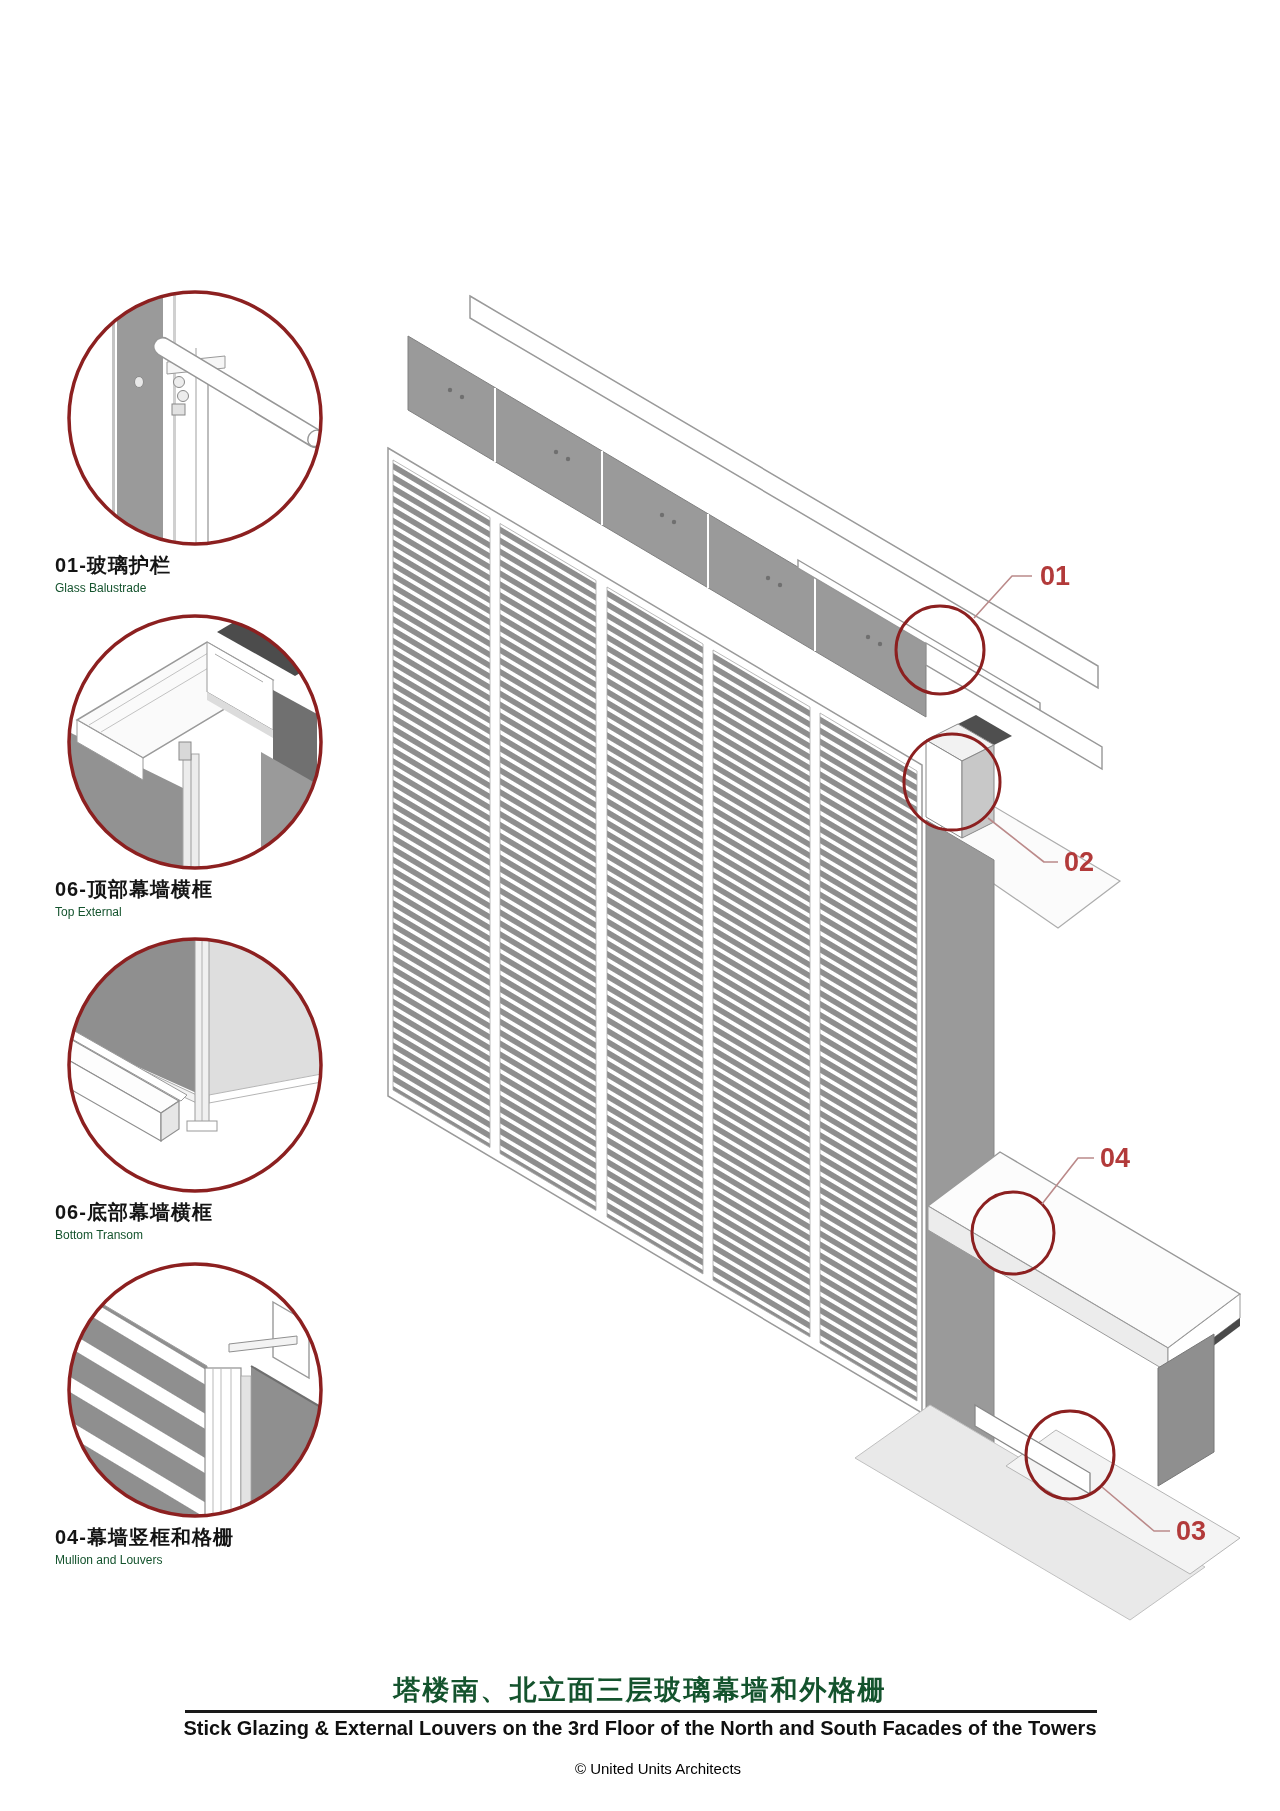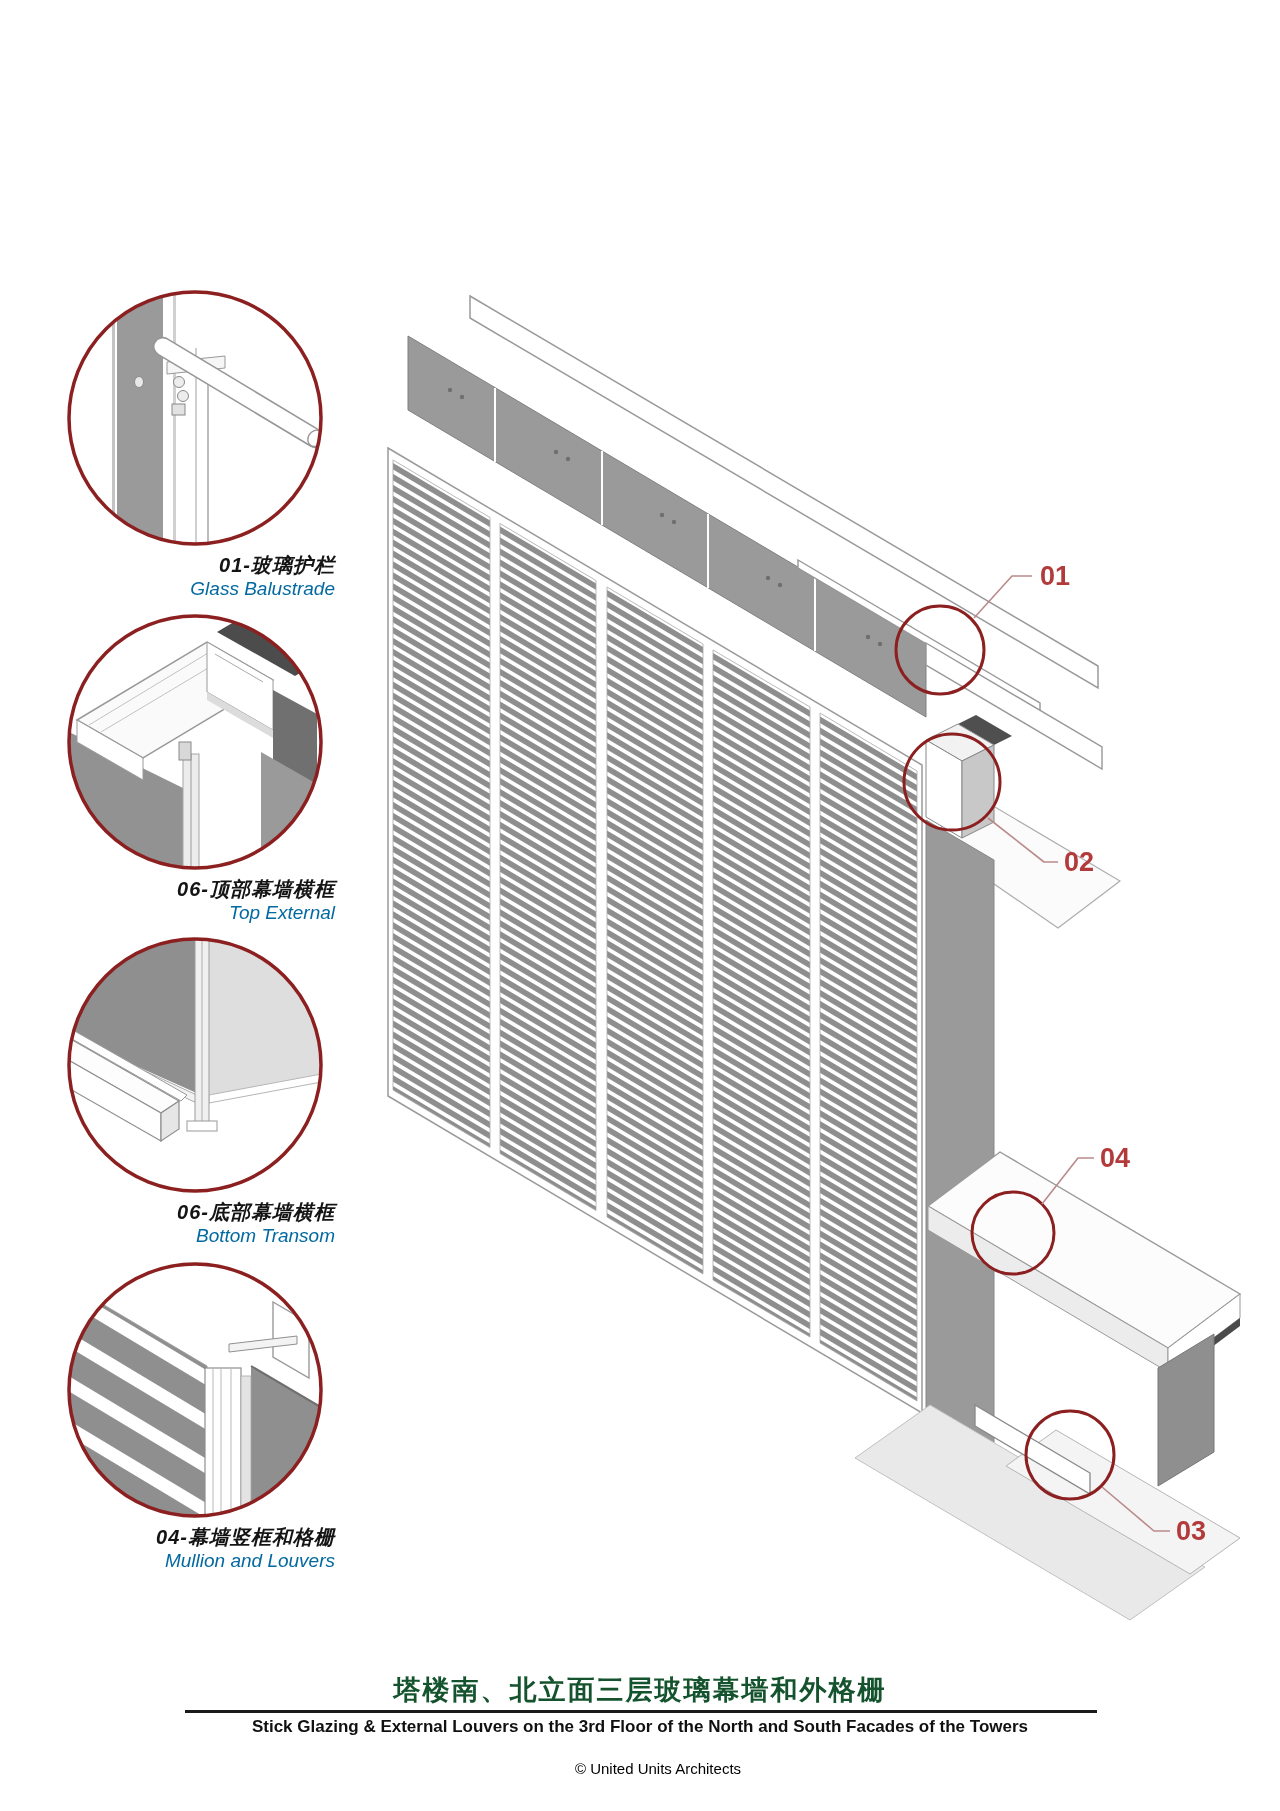--- a/index.html
+++ b/index.html
@@ -1,29 +1,29 @@
 <!DOCTYPE html>
 <html><head>
 <meta charset="utf-8">
 <style>
   html,body{margin:0;padding:0;background:#ffffff;}
   .canvas{
     position:relative;width:1280px;height:1811px;background:#fff;overflow:hidden;
     font-family:"Liberation Sans","DejaVu Sans",sans-serif;color:#111;
   }
   .main-drawing{position:absolute;left:0;top:0;width:1280px;height:1811px;}
-  .detail-block{position:absolute;width:280px;text-align:right;font-style:italic;}
+  .detail-block{position:absolute;width:280px;text-align:left;}
   .detail-block svg{display:block;}
   .lab-zh{font-size:20px;font-weight:bold;margin-top:-6px;line-height:26px;letter-spacing:1px;color:#141414;}
-  .lab-en{font-size:19px;line-height:21px;color:#0369a1;}
+  .lab-en{font-size:12px;line-height:21px;color:#14532d;}
   .title-zh{position:absolute;top:1672px;left:0;width:100%;text-align:center;
             font-size:27px;font-weight:bold;letter-spacing:2px;color:#14532d;}
   .title-line{position:absolute;top:1710px;left:185px;width:912px;height:3px;background:#1a1a1a;}
   .title-en{position:absolute;top:1717px;left:0;width:100%;text-align:center;
-            font-size:17px;font-weight:bold;color:#101010;}
+            font-size:20px;font-weight:bold;color:#101010;}
   .copyright{position:absolute;top:1760px;left:18px;width:100%;text-align:center;
              font-size:15px;color:#000000;}
   .callout-num{font-size:27px;font-weight:bold;fill:#b23a3a;}
 </style>
 </head>
 <body>
 
 <div class="canvas">
 
   <svg class="main-drawing" viewBox="0 0 1280 1811" xmlns="http://www.w3.org/2000/svg">

